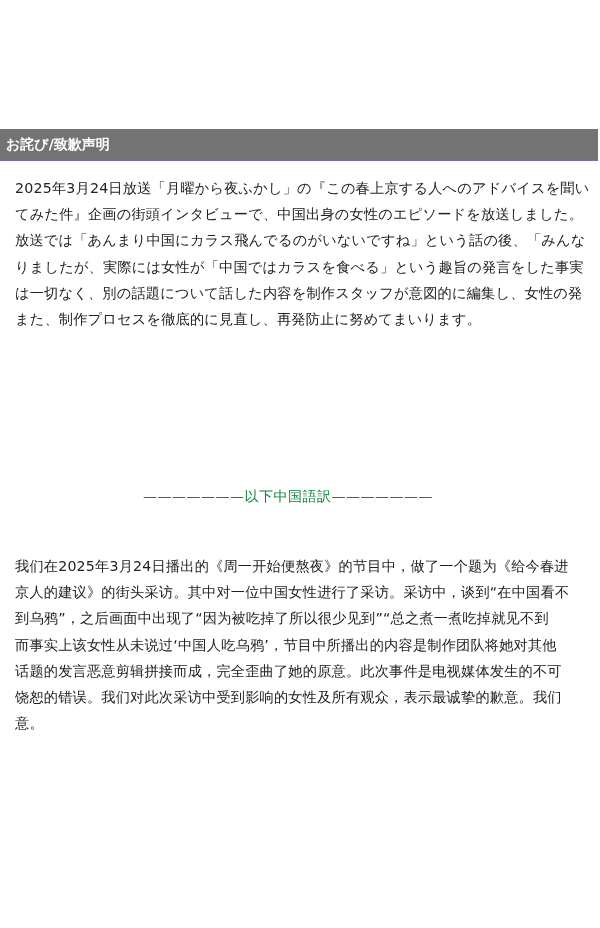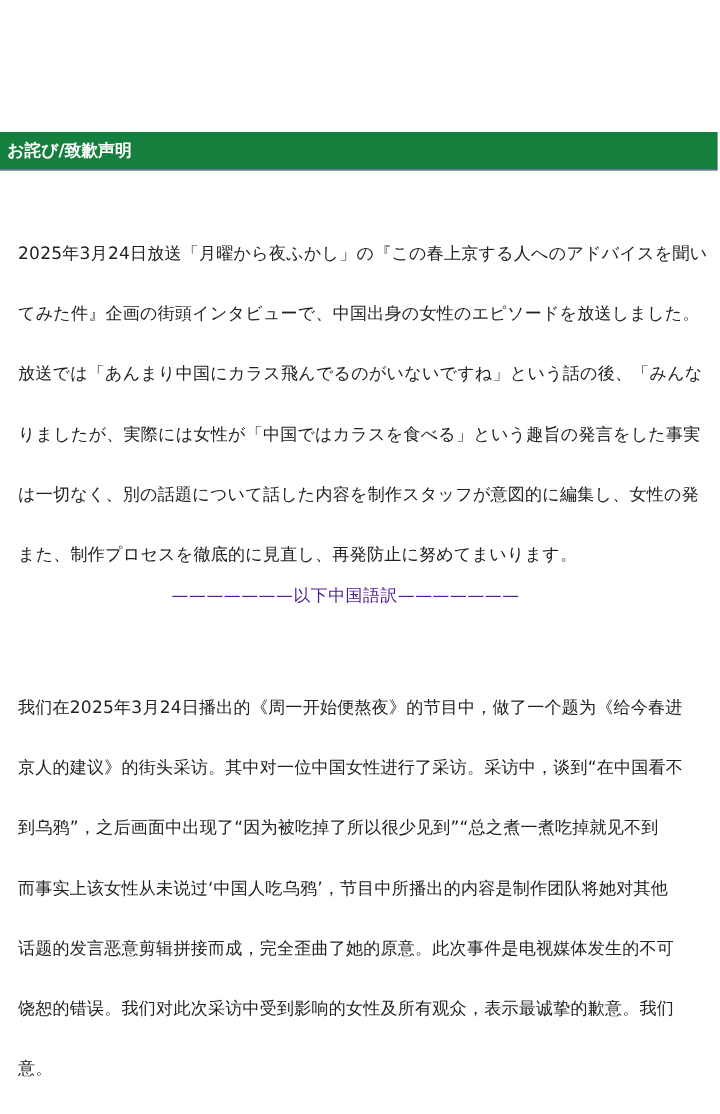--- a/index.html
+++ b/index.html
@@ -11,24 +11,24 @@
     width: 600px;
     height: 928px;
     position: relative;
     overflow: hidden;
     font-family: "DejaVu Sans", "Liberation Sans", sans-serif;
     color: #222222;
   }
   .header-bar {
     position: absolute;
     left: 0;
-    top: 110px;
+    top: 129px;
     width: 598px;
     height: 32px;
-    background: #15803d;
+    background: #737373;
     border-bottom: 1px solid #7d68b8;
     box-sizing: border-box;
     display: flex;
     align-items: center;
     padding-left: 6px;
   }
   .header-title {
     color: #ffffff;
     font-weight: bold;
     font-size: 14px;
@@ -41,30 +41,29 @@
     font-size: 14.2px;
     line-height: 26.2px;
     letter-spacing: 0.2px;
   }
   .jp-block { top: 175px; }
   .cn-block { top: 553px; }
   .line {
     display: block;
     white-space: nowrap;
     height: 26.2px;
-    margin-top: 24px;
   }
   .divider {
     position: absolute;
     left: 0;
     width: 576px;
     top: 488px;
     text-align: center;
     font-size: 14px;
-    color: #4c1d95;
+    color: #15803d;
     letter-spacing: 0.5px;
   }
 </style>
 </head>
 <body>
 
 <div class="header-bar">
   <span class="header-title">お詫び/致歉声明</span>
 </div>
 

